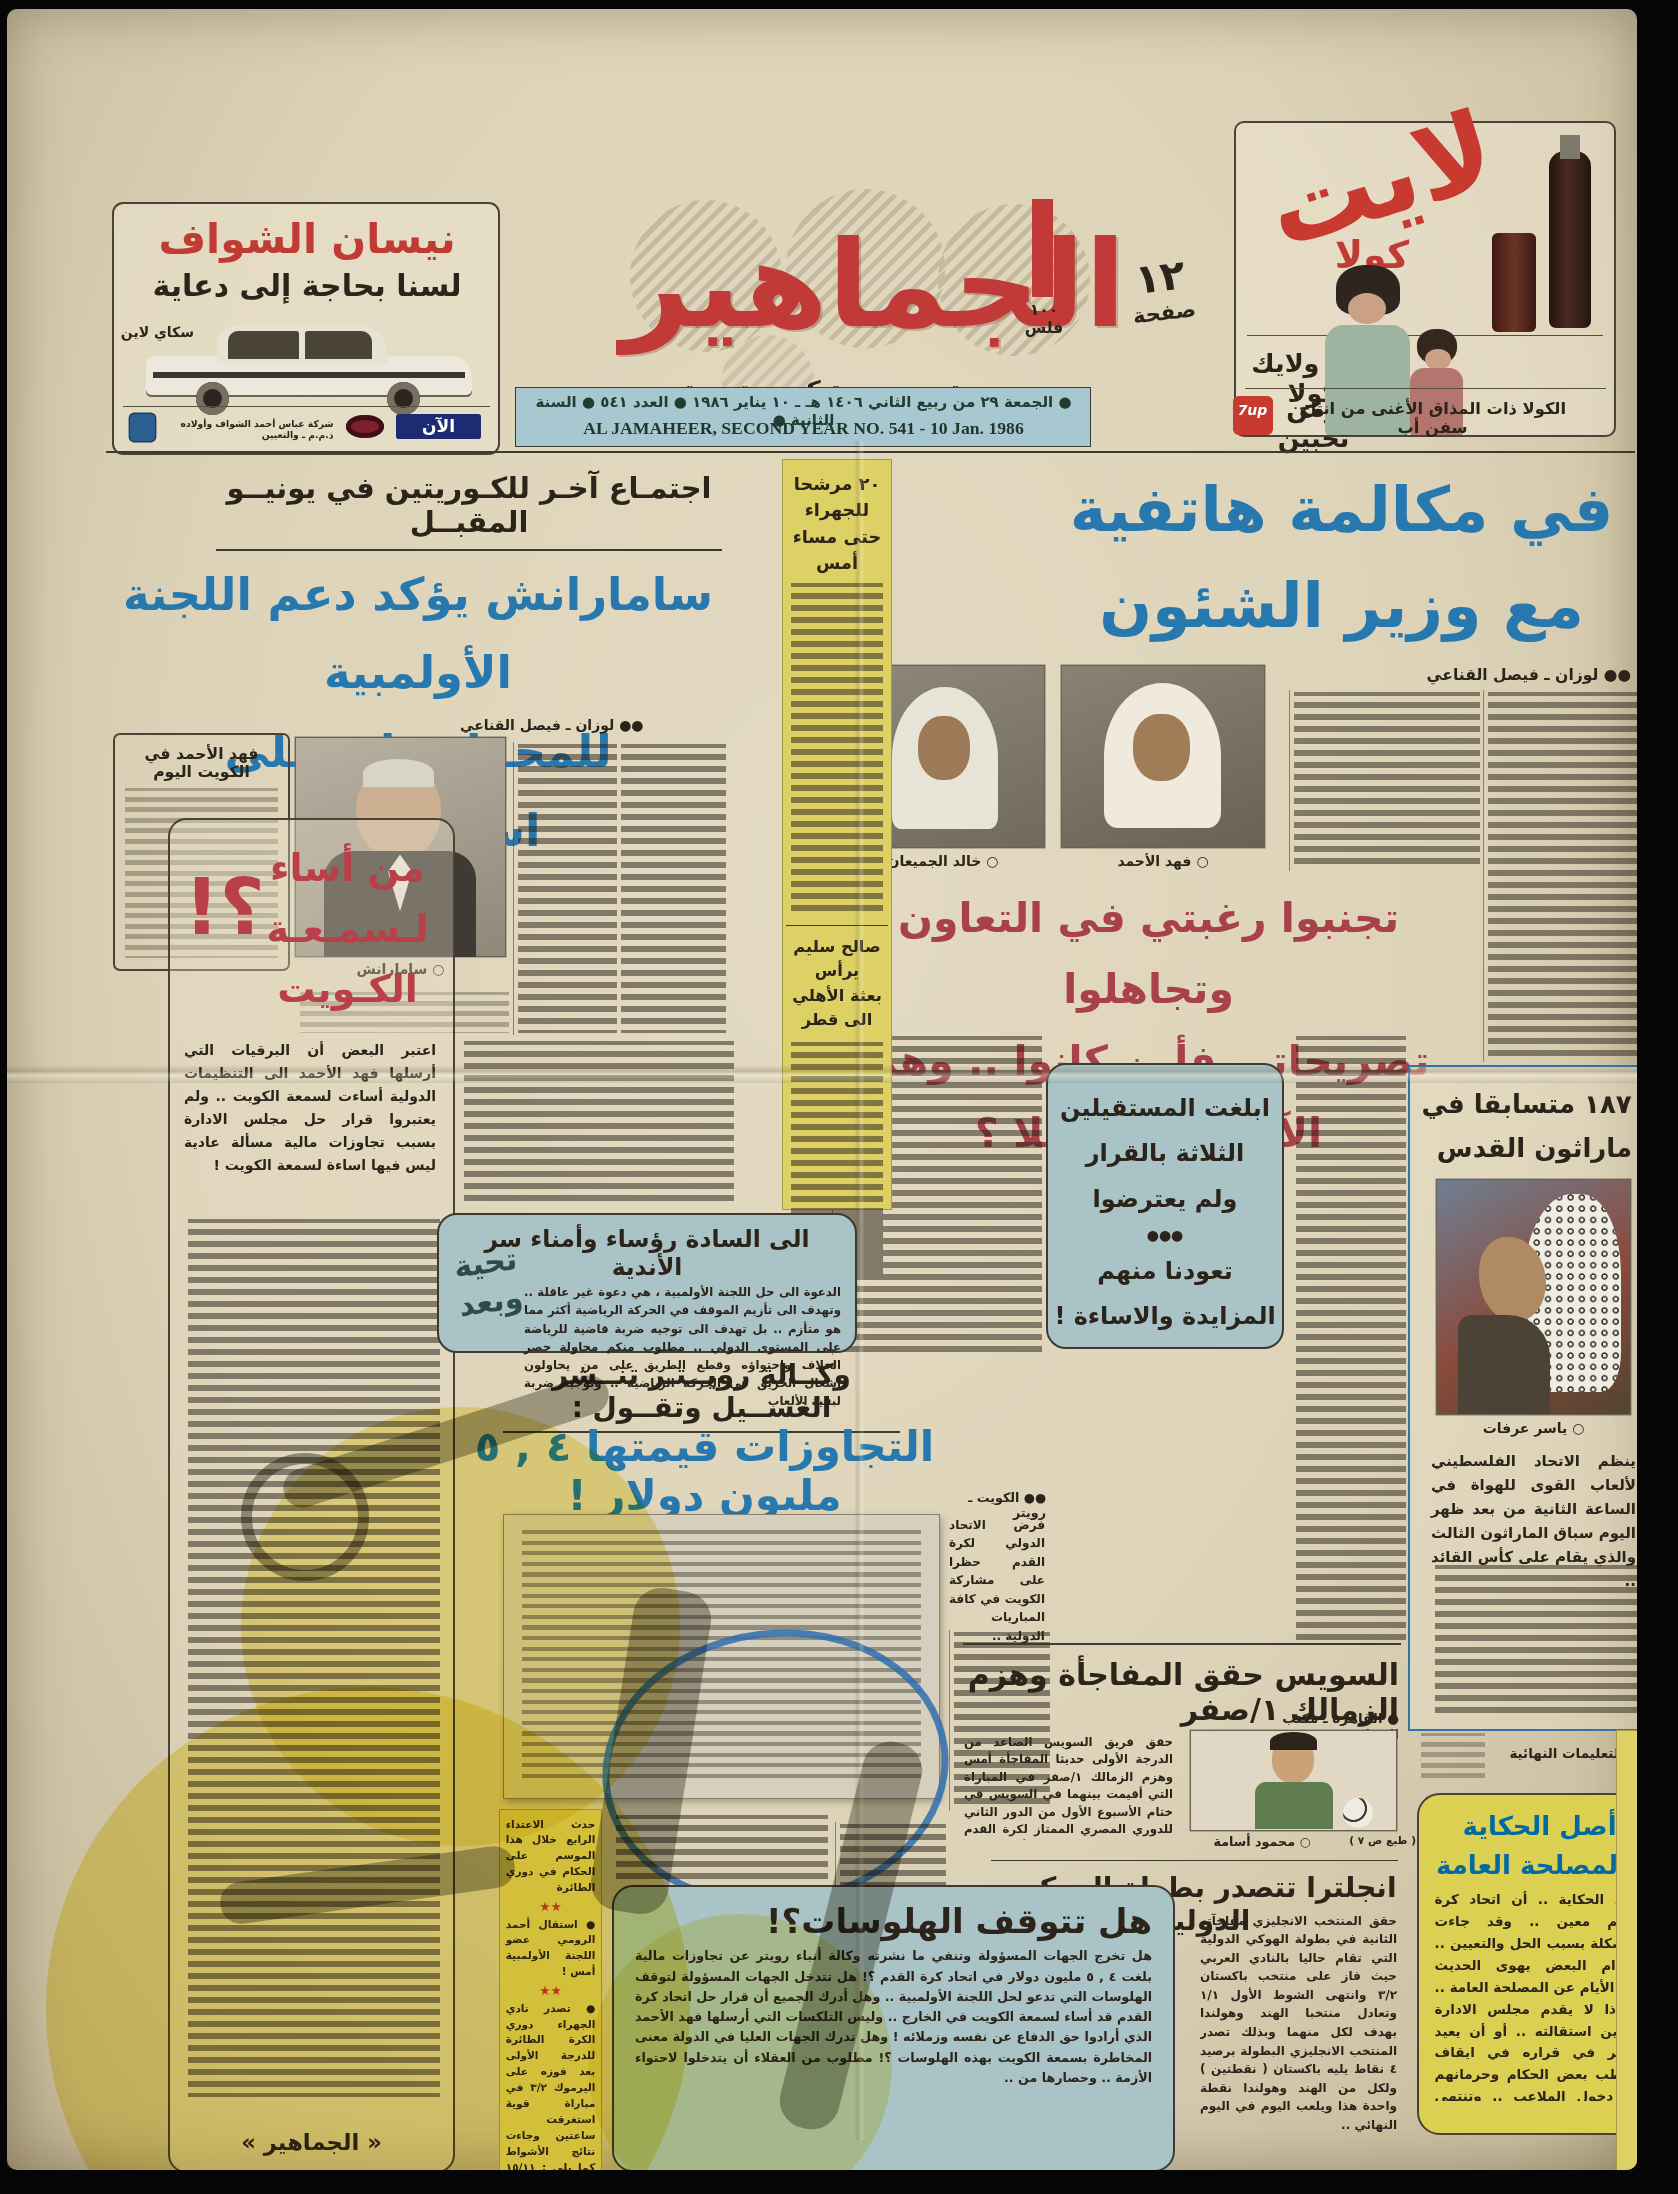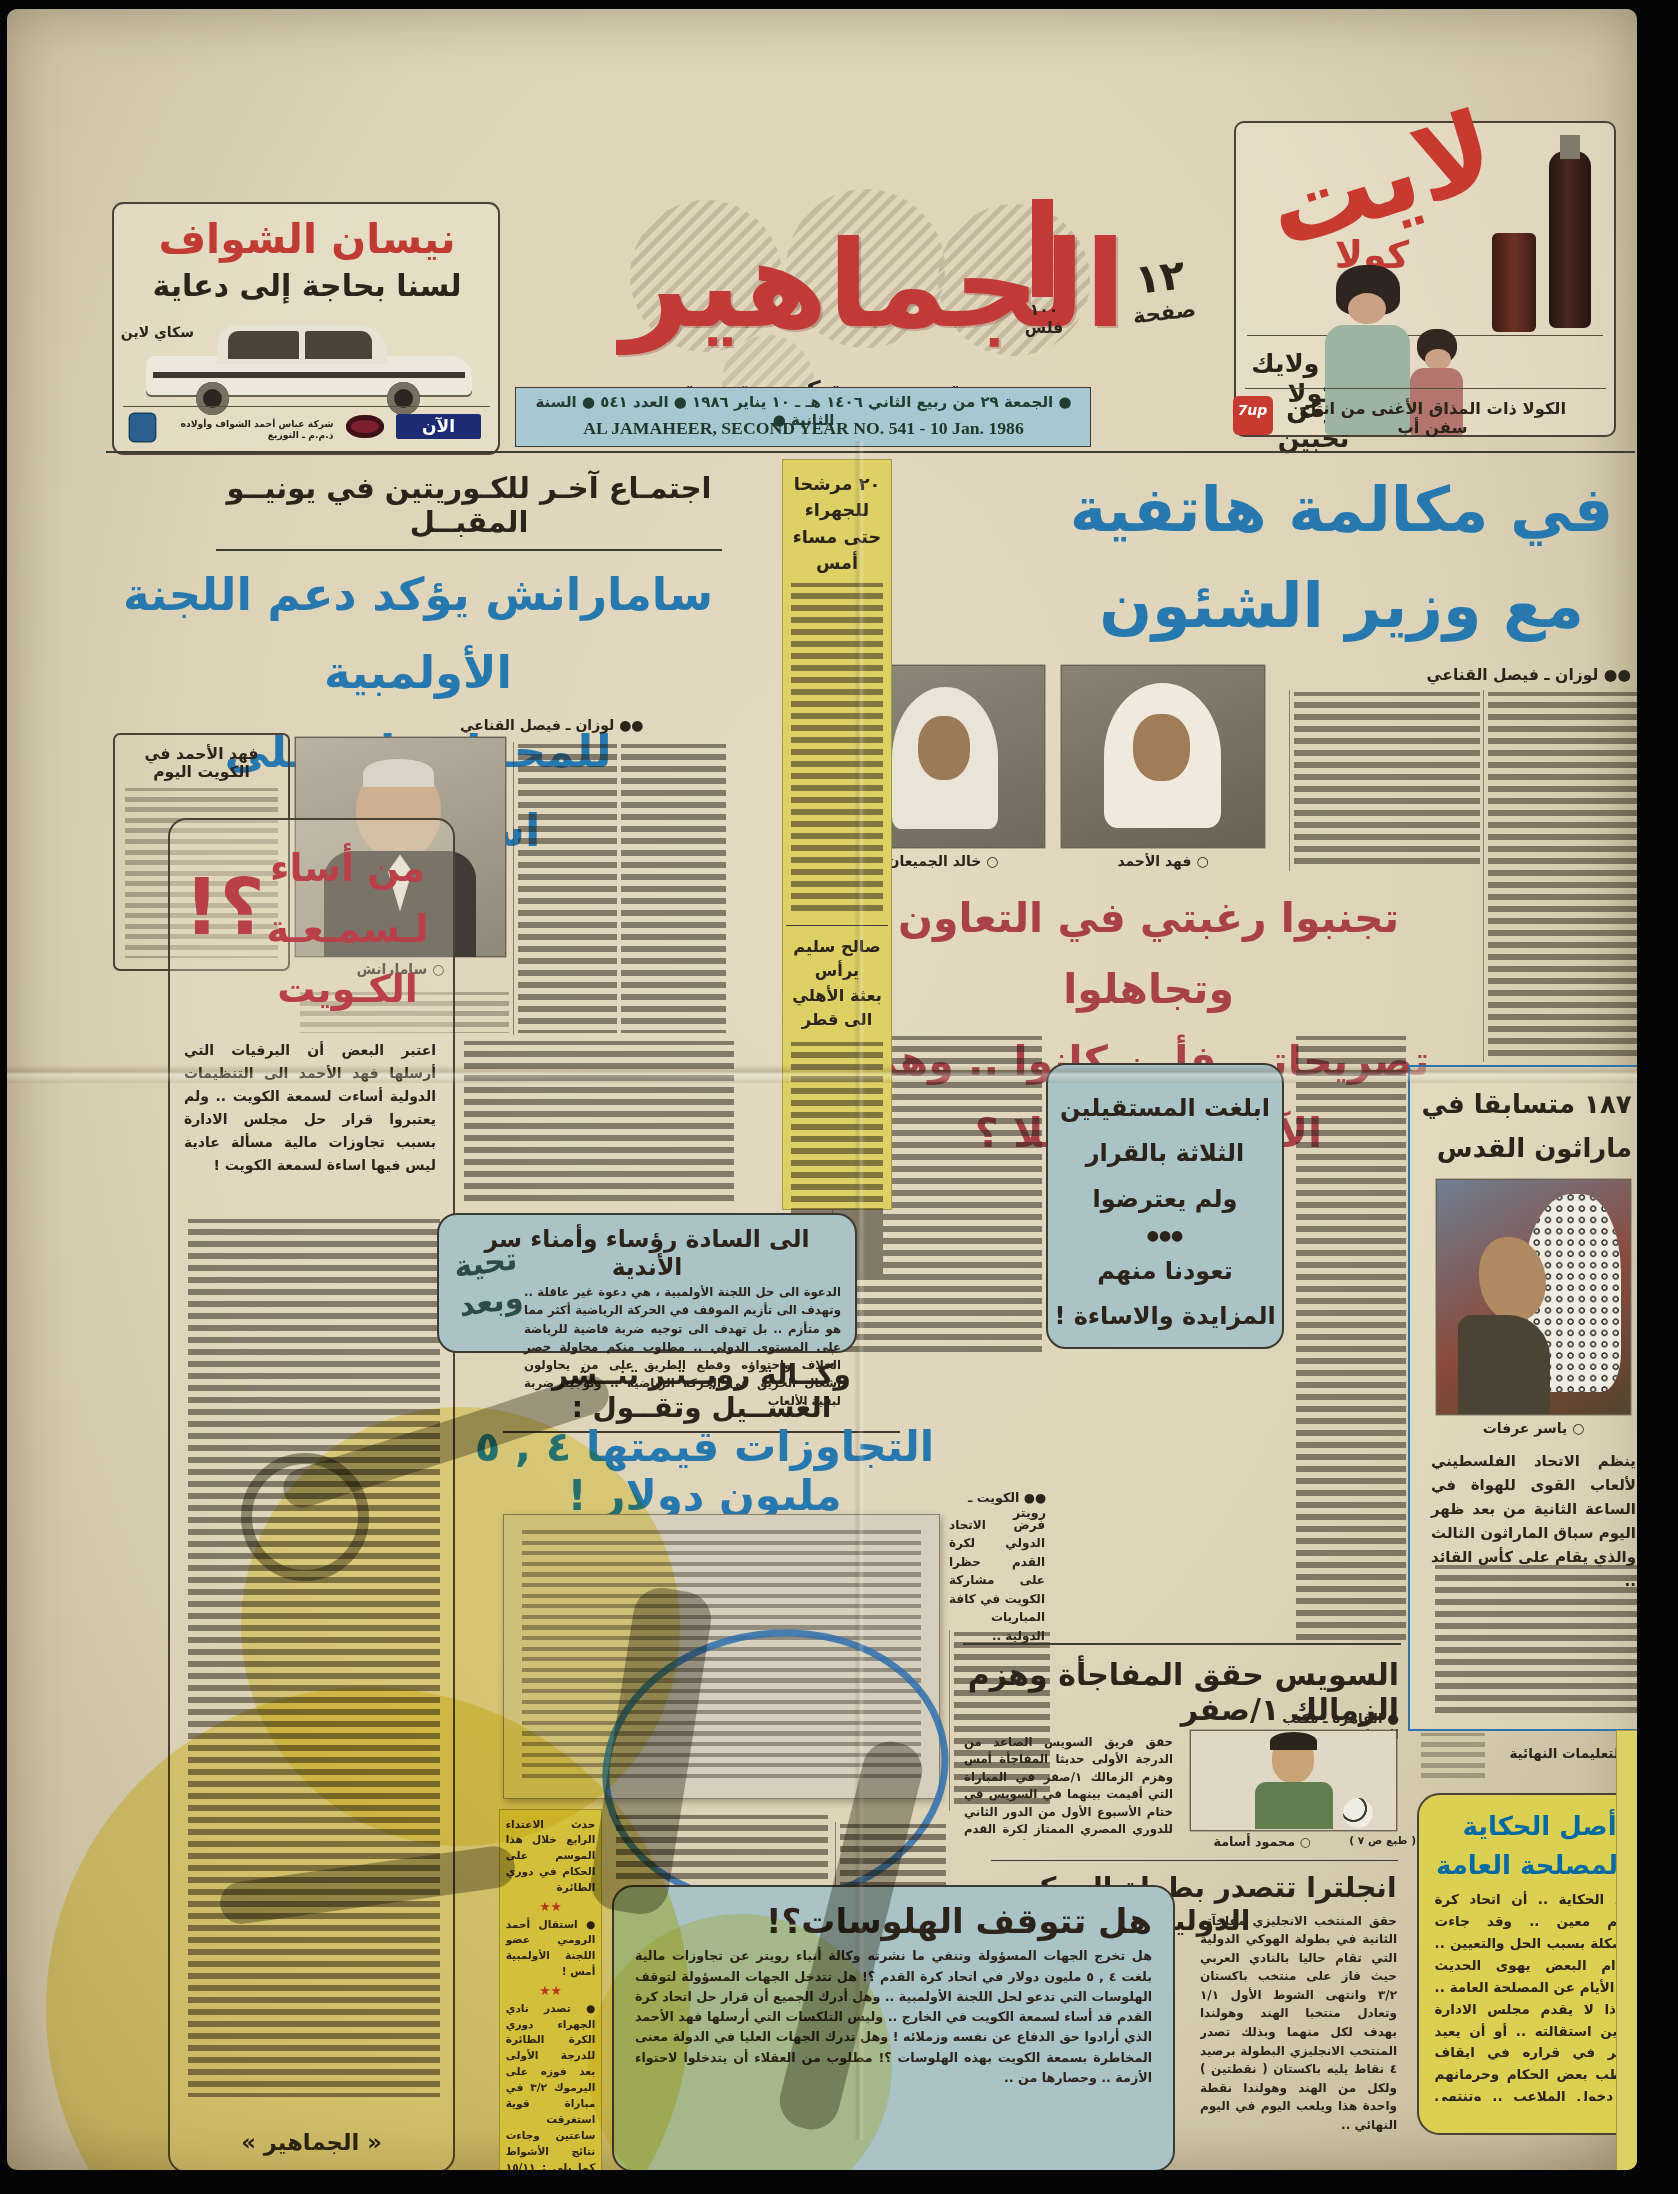--- a/index.html
+++ b/index.html
@@ -52,21 +52,21 @@
       <div class="abs" style="left:85px;top:8.5px;width:170px;height:39px;background:#e6e2d4;border-radius:20px 28px 0 0;"></div>
       <div class="abs" style="left:96px;top:14px;width:71px;height:28px;background:#4a4438;border-radius:10px 2.8px 0 0;"></div>
       <div class="abs" style="left:173px;top:14px;width:67px;height:28px;background:#54topx;background:#4a4438;border-radius:2.8px 11.3px 0 0;"></div>
       <div class="abs" style="left:21px;top:55px;width:312px;height:6.4px;background:#3c372e;"></div>
       <div class="abs" style="left:64px;top:65px;width:33px;height:33px;background:#2b2720;border-radius:50%;box-shadow:inset 0 0 0 7px #777062;"></div>
       <div class="abs" style="left:255px;top:65px;width:33px;height:33px;background:#2b2720;border-radius:50%;box-shadow:inset 0 0 0 7px #777062;"></div>
     </div>
     <div class="abs" style="left:8.5px;right:8.5px;bottom:5.7px;height:40px;border-top:1.4px solid #55503f;">
       <div class="abs" style="right:8.5px;top:7px;width:85px;height:25.5px;background:#1c2b72;border-radius:2.8px;color:#fff;font-weight:bold;font-size:17px;text-align:center;line-height:25.5px;">الآن</div>
       <div class="abs" style="right:106px;top:8.5px;width:38px;height:22.7px;background:#7d1f2c;border-radius:50%;box-shadow:inset 0 0 0 5px #3c1016;"></div>
-      <div class="abs ink" style="right:156px;top:11.3px;width:170px;font-size:9.2px;font-weight:bold;">شركة عباس أحمد الشواف وأولاده ذ.م.م ـ التوزيع</div>
+      <div class="abs ink" style="right:156px;top:11.3px;width:170px;font-size:9.2px;font-weight:bold;">شركة عباس أحمد الشواف وأولاده ذ.م.م ـ والتعيين</div>
       <div class="abs" style="left:7px;top:7px;width:25.5px;height:27px;background:#2a5f8f;border-radius:4.2px;box-shadow:0 0 0 1.4px #18405f;"></div>
     </div>
   </div>
 
   <div class="abs" style="left:609px;top:163px;width:510px;height:269px;">
     <div class="abs halftone" style="left:14px;top:28px;width:152px;height:152px;"></div>
     <div class="abs halftone" style="left:170px;top:17.7px;width:159px;height:159px;"></div>
     <div class="abs halftone" style="left:322px;top:32px;width:152px;height:152px;"></div>
     <div class="abs halftone" style="left:106px;top:163px;width:92px;height:92px;opacity:.4;"></div>
     <div class="abs b" style="right:0px;top:20px;width:496px;font-size:120px;line-height:1.55;color:#c23a38;text-align:left;text-shadow:2.1px 2.1px 0 rgba(120,30,25,.25);">الجماهير</div>

